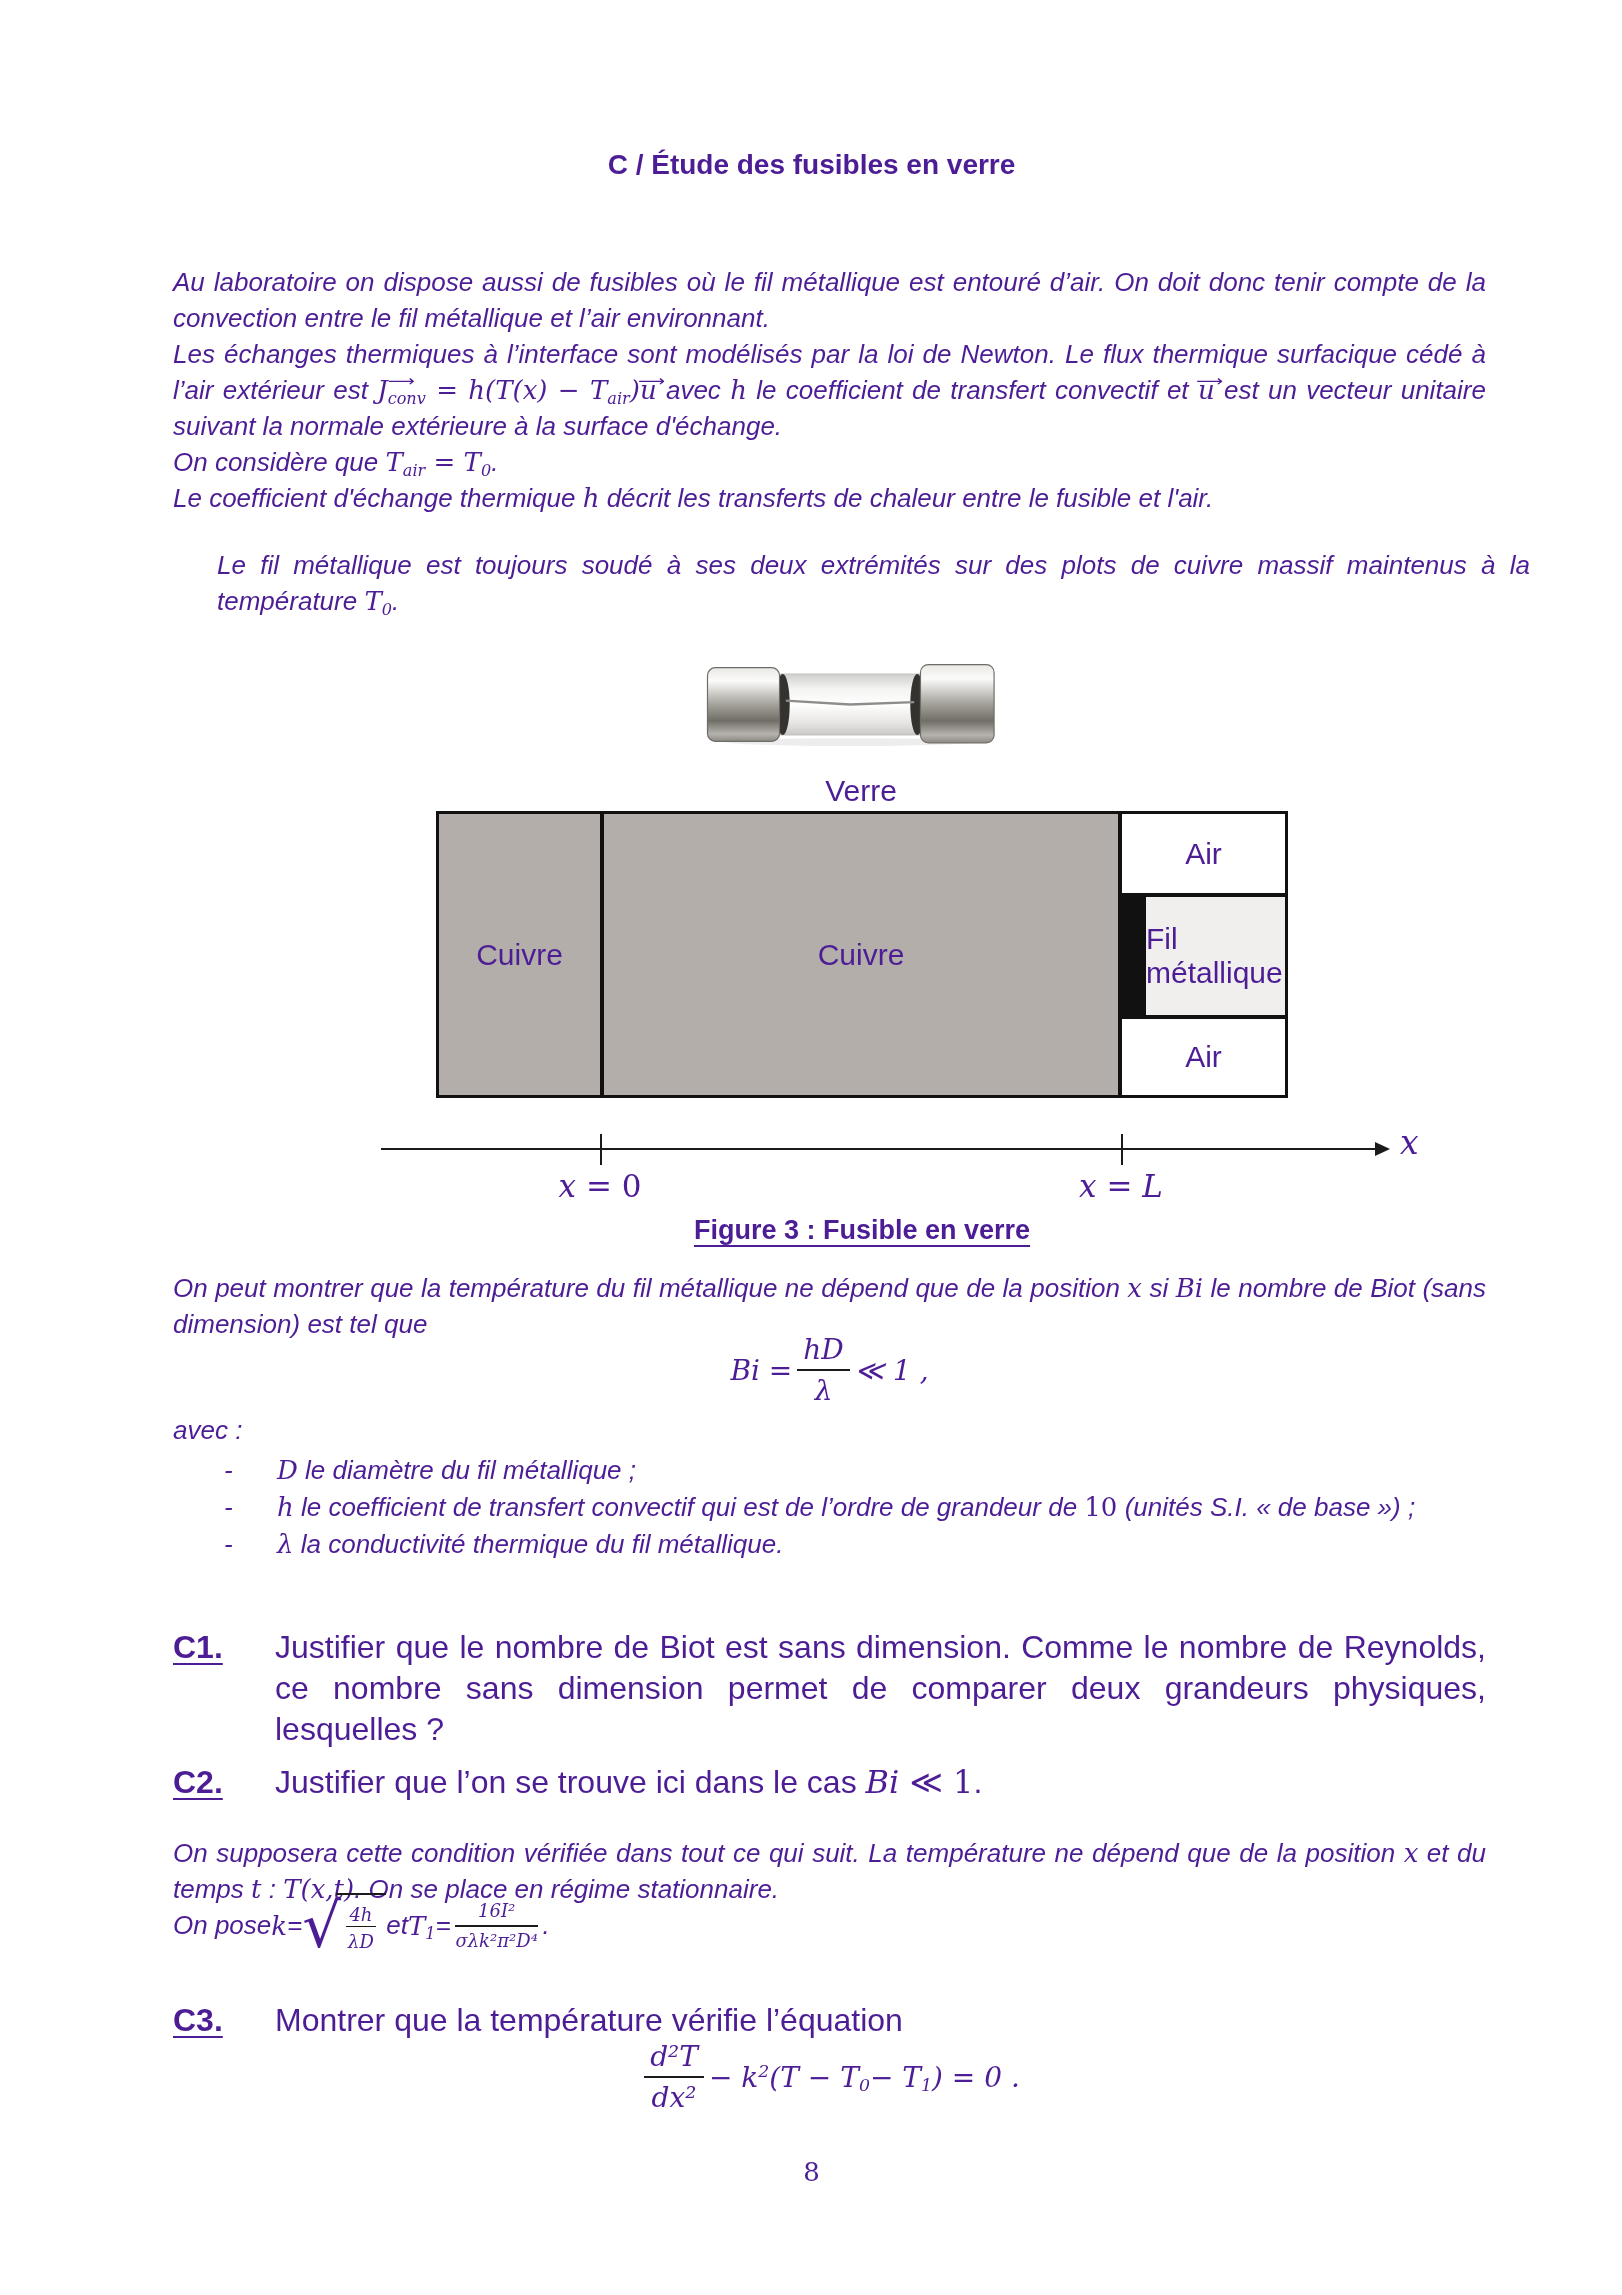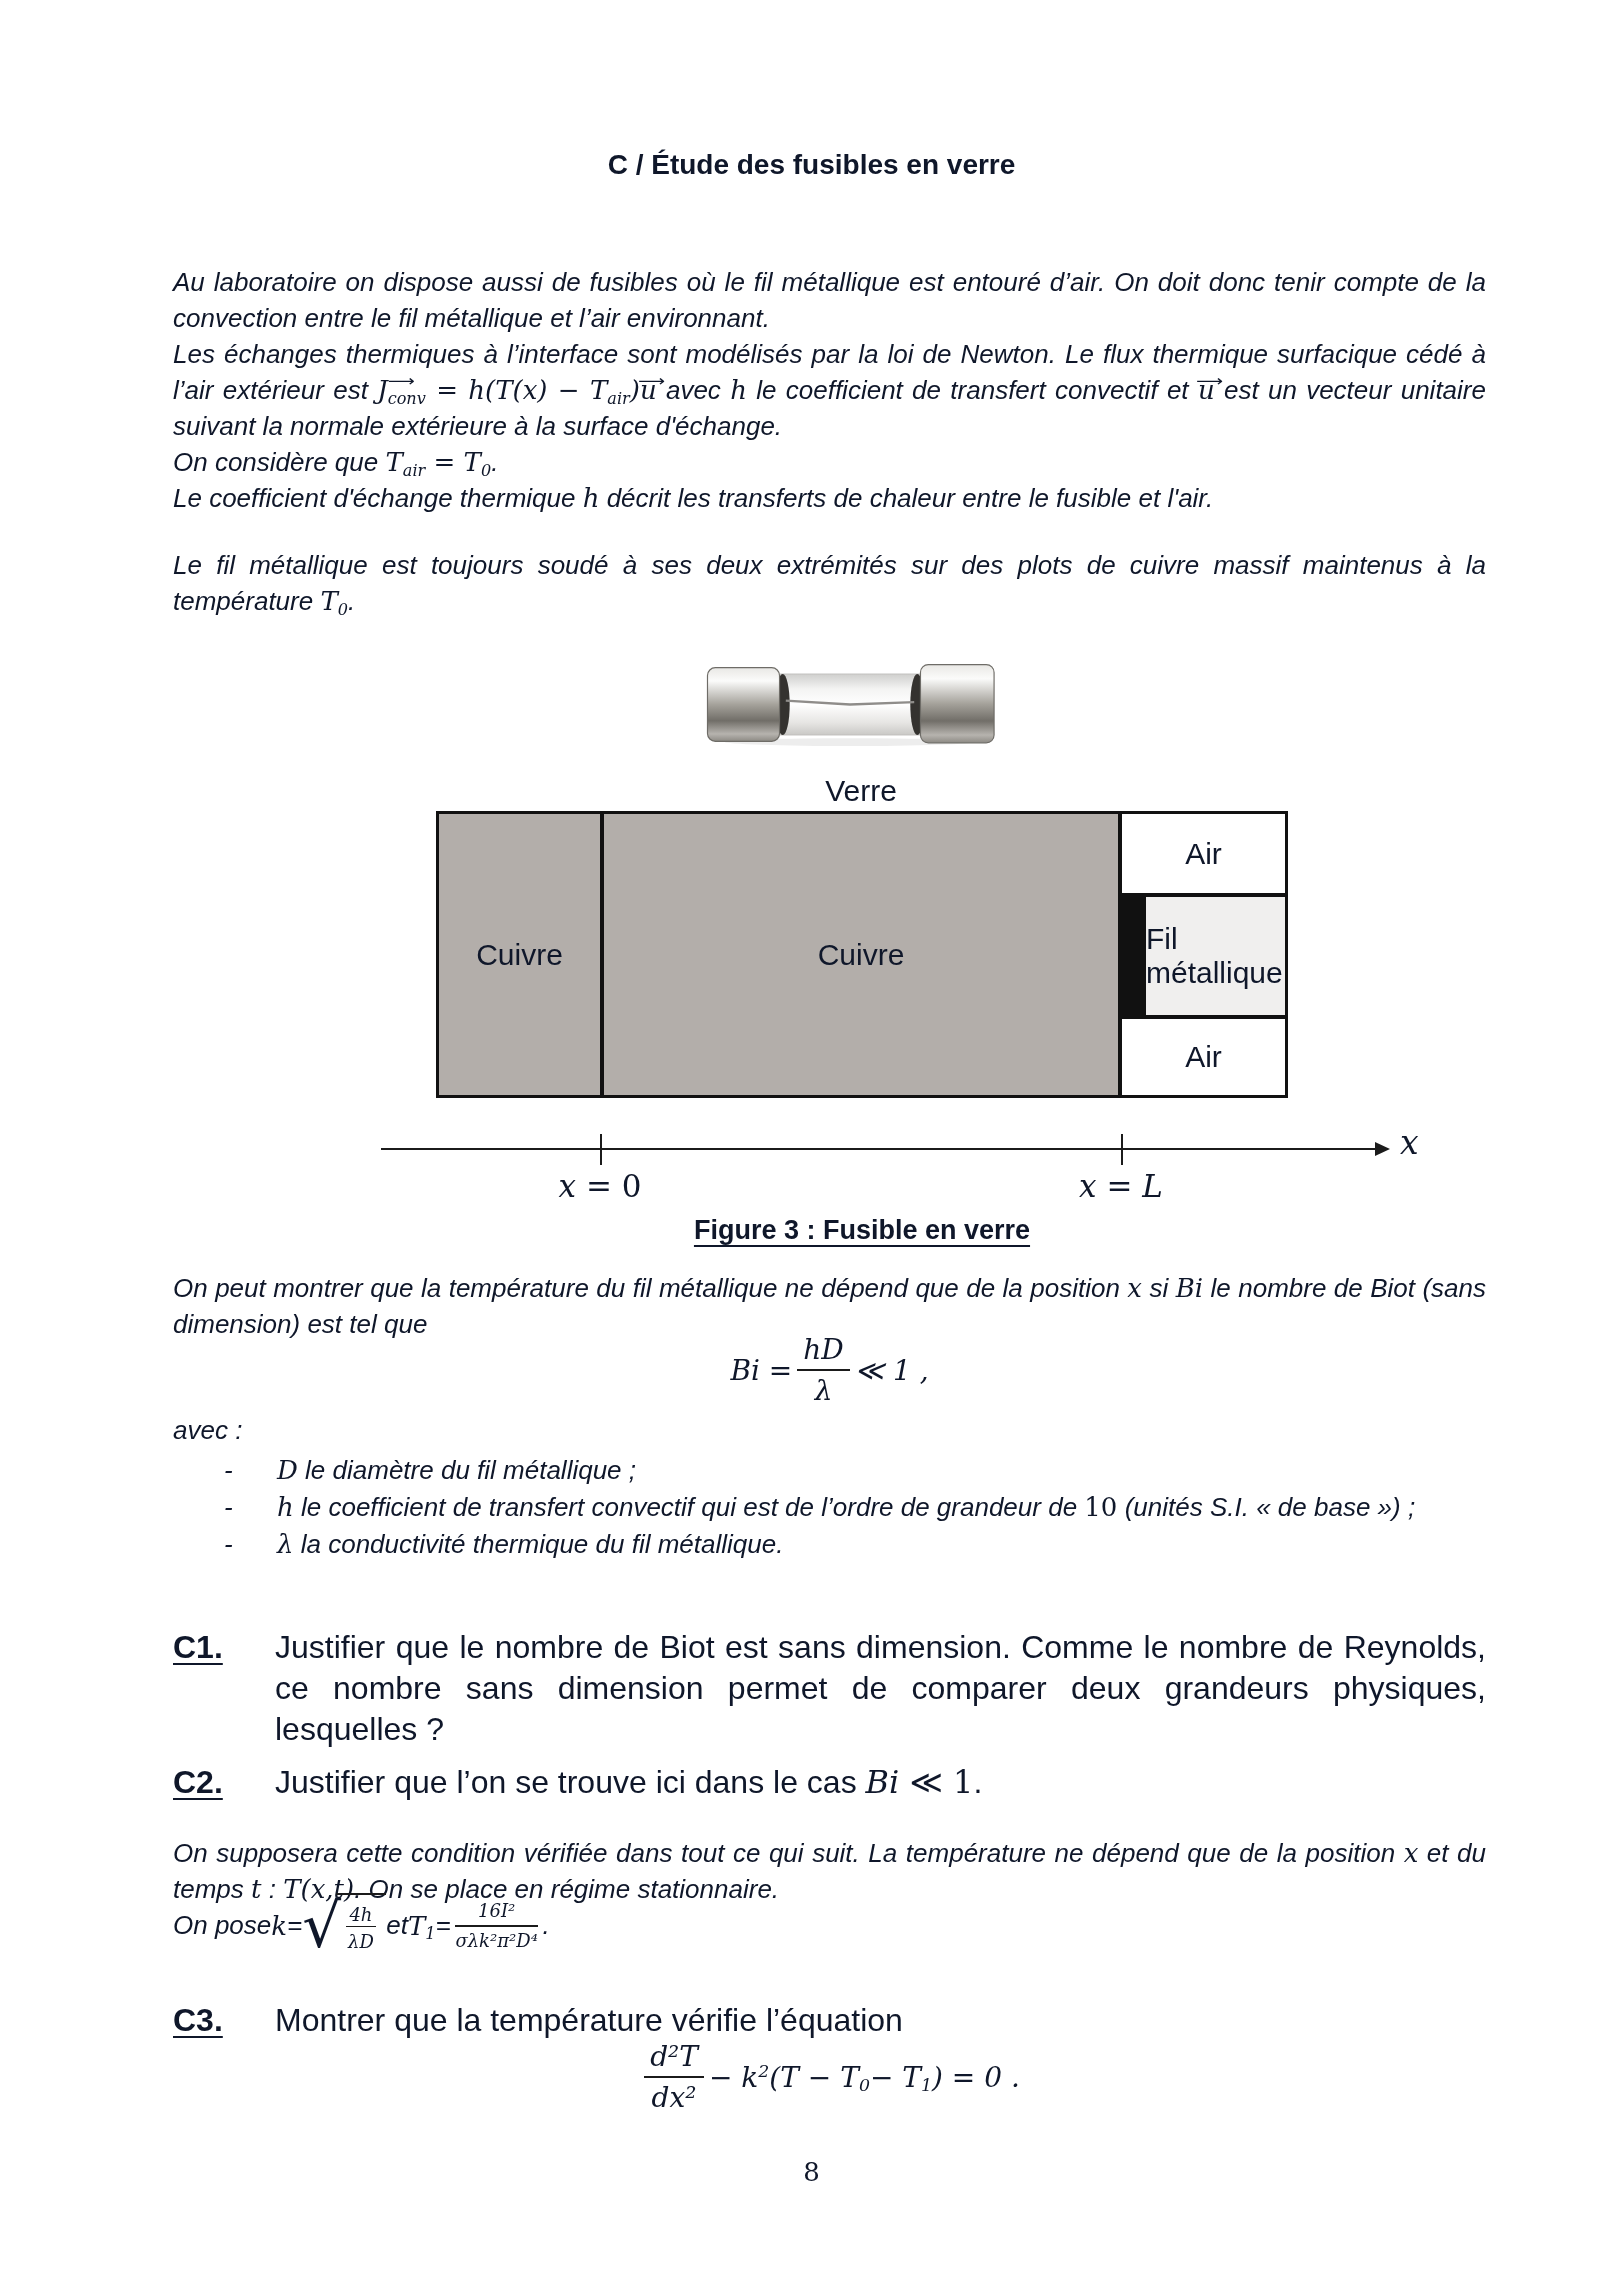--- a/index.html
+++ b/index.html
@@ -1,17 +1,17 @@
 <!DOCTYPE html>
 <html lang="fr" style="font-size:12.6px"><head>
 <meta charset="utf-8">
 <style>
   html,body{margin:0;padding:0;background:#ffffff;}
   .page{position:relative;width:1623px;height:2295px;background:#ffffff;
-        font-family:"Liberation Sans",sans-serif;color:#0f172a;overflow:hidden;text-decoration:underline;}
+        font-family:"Liberation Sans",sans-serif;color:#4c1d95;overflow:hidden;text-decoration:underline;}
   .abs{position:absolute;}
   .content{left:173px;width:1313px;}
   .it{font-style:italic;}
   p{margin:0;}
   .justify{text-align:justify;}
 
   
   .sg-t{}
   .sg-m,.sg-vec{font-family:"DejaVu Serif",serif;font-style:italic;}
   .sg-mn{font-family:"DejaVu Serif",serif;font-style:normal;}
@@ -31,21 +31,21 @@
   .sqrt{display:inline-flex;align-items:center;vertical-align:middle;}
   .sqrt .radsign{font-family:"DejaVu Serif",serif;font-style:normal;
       font-size:2.6em;line-height:0.85;margin-right:-5.5px;}
   .sqrt .radbox{border-top:2.4px solid #1b1b1b;padding:2.4px 4.7px 0;}
   .sqrt .frac{margin:6px;}
   .sqrt .frac .num{border-bottom-width:1.6px;padding:0 3.1px 1.6px;}
 
   .title{top:149px;left:0;width:1623px;text-align:center;font-weight:bold;font-size:28px;}
 
   .intro{top:264px;font-size:26px;line-height:36px;}
-  .p5{top:547px;font-size:26px;line-height:36px;}
+  .p5{top:547px;font-size:26px;line-height:36px;margin-left:44px;}
 
   .photo{top:663px;left:704px;width:292px;height:83px;}
 
   .verre{top:774px;left:601px;width:520px;text-align:center;font-size:30px;}
   .rect{top:811px;left:436px;width:852px;height:287px;box-sizing:border-box;
         display:grid;grid-template-columns:161px 1fr 163px;grid-template-rows:79px 118px 1fr;
         gap:3.9px;background:#111111;border:3.9px solid #111111;}
   .cell{display:flex;align-items:center;justify-content:center;font-size:30px;}
   .copper{background:#b3aeaa;grid-row:1/4;}
   .airband{background:#ffffff;}

